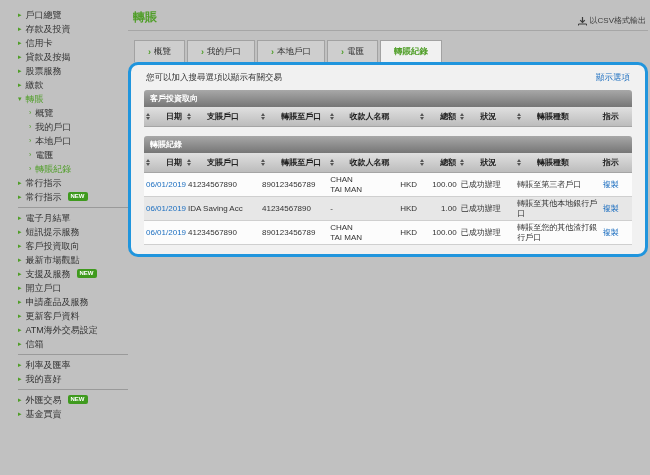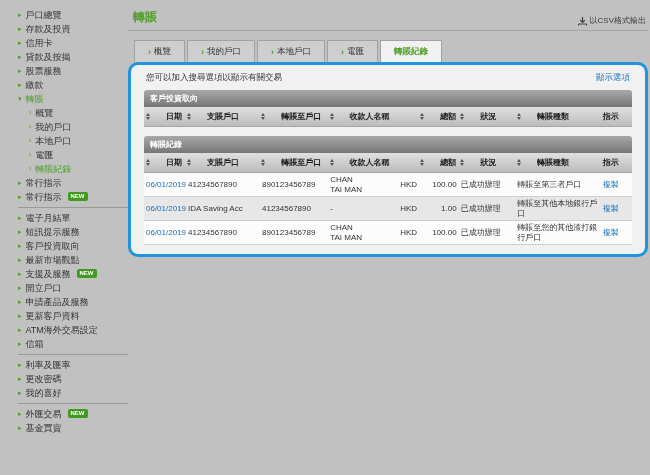--- a/index.html
+++ b/index.html
@@ -151,24 +151,20 @@
         <span class="lbl">ATM海外交易設定</span>
       </div>
       <div class="side-item">
         <span class="arr">▸</span>
         <span class="lbl">信箱</span>
       </div>
       <div class="side-div"></div>
       <div class="side-item">
         <span class="arr">▸</span>
         <span class="lbl">利率及匯率</span>
-      </div>
-      <div class="side-item">
-        <span class="arr">▸</span>
-        <span class="lbl">更改密碼</span>
       </div>
       <div class="side-item">
         <span class="arr">▸</span>
         <span class="lbl">我的喜好</span>
       </div>
       <div class="side-div"></div>
       <div class="side-item">
         <span class="arr">▸</span>
         <span class="lbl">外匯交易</span>
         <span class="badge-new">NEW</span>

